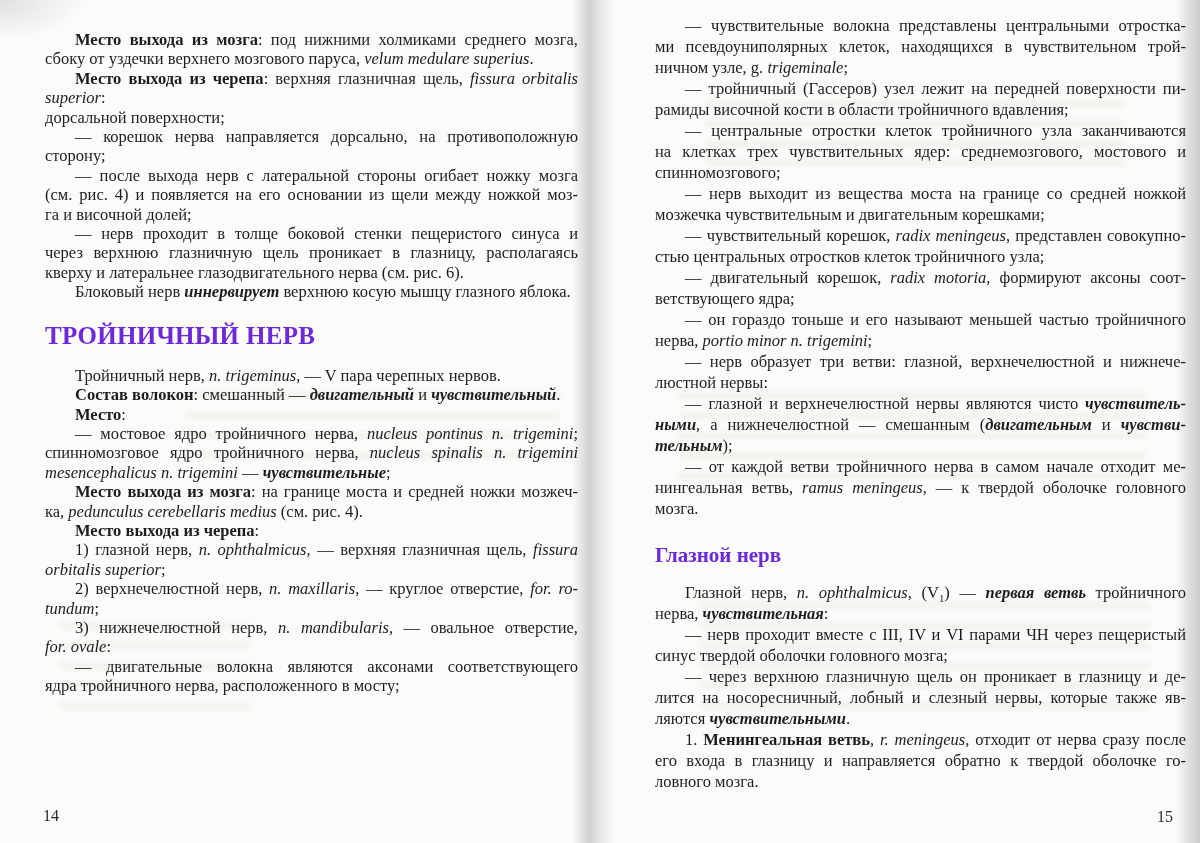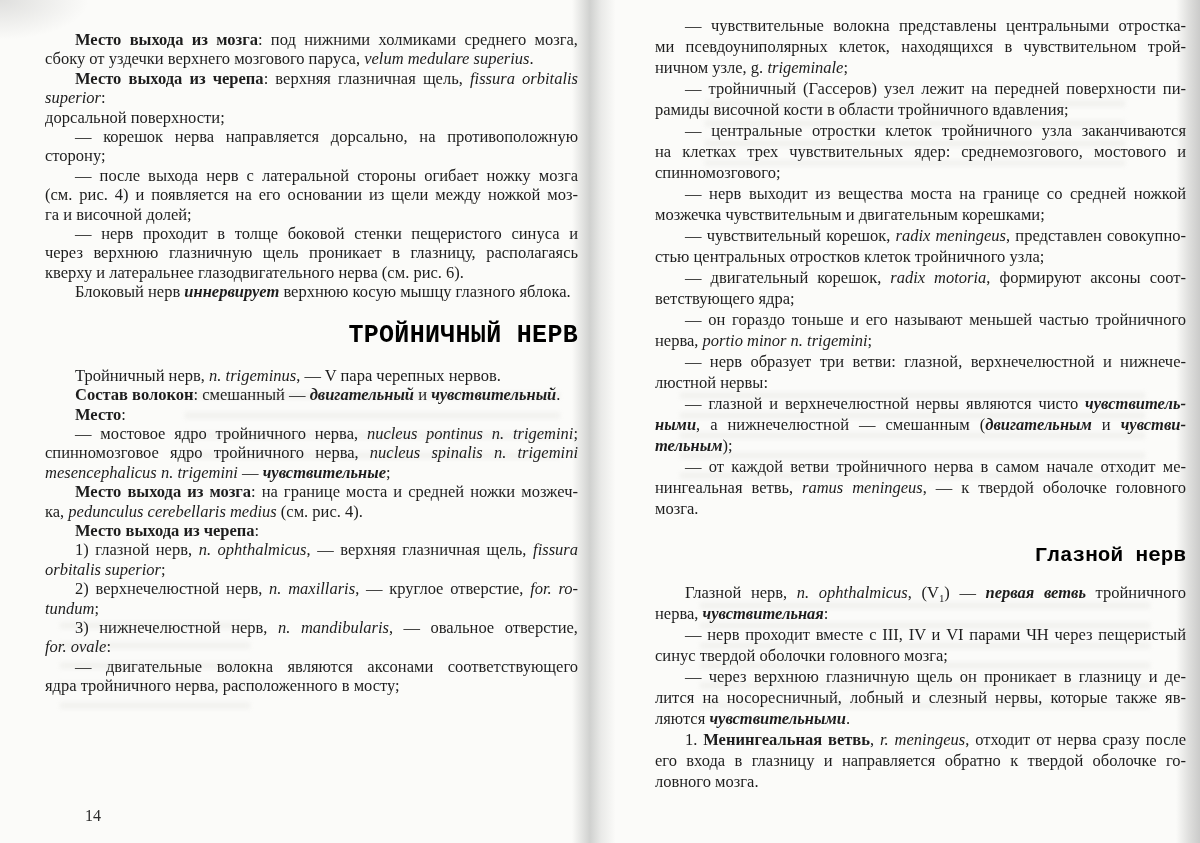--- a/index.html
+++ b/index.html
@@ -55,30 +55,29 @@
   .col-right{left:655px;top:15px;width:531px;line-height:21px;}
 
   .line{min-height:1em;}
   .line.j{text-align:justify;text-align-last:justify;}
   .line.first{text-indent:30px;}
   b{font-weight:bold;}
   i{font-style:italic;}
   sub{font-size:66%;line-height:0;}
 
   .heading{
-    font-family:Liberation Mono, monospace;
-    font-weight:700;text-align:right;color:#000000;
+    font-family:Liberation Serif, serif;
+    font-weight:700;text-align:left;color:#6d28d9;
   }
   .heading.h1{font-size:25px;line-height:36px;margin:16px 0 12px 0;letter-spacing:.3px;}
   .heading.h2{font-size:21px;line-height:25px;margin:24px 0 14px 0;}
 
   .page-number{
     position:absolute;font-size:16px;color:#2a2a2a;
     font-family:"Liberation Serif", serif;
-    margin-left:42px;
   }
   .pn-left{left:43px;top:807px;}
   .pn-right{left:1157px;top:808px;}
 </style>
 </head>
 <body>
 
 <div class="corner-shade"></div>
 <div class="bleed b1"></div>
 <div class="bleed b2"></div>

